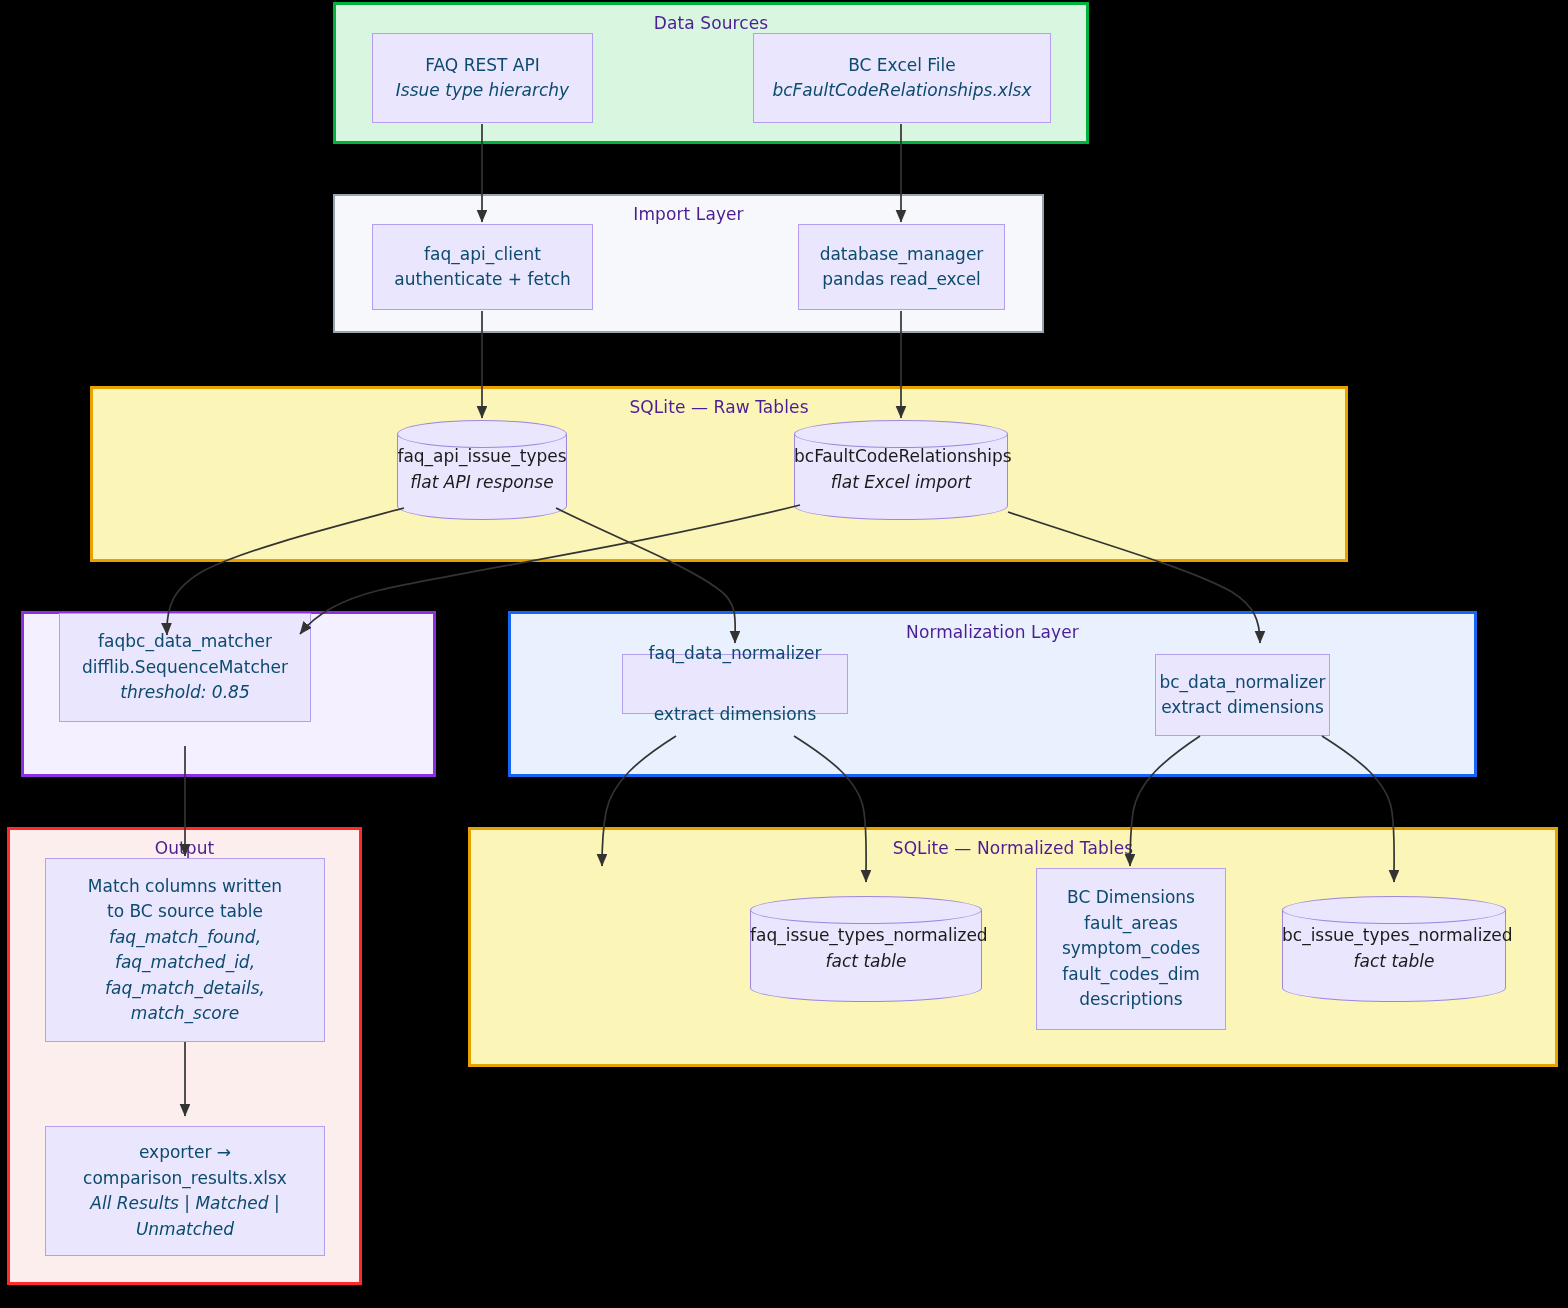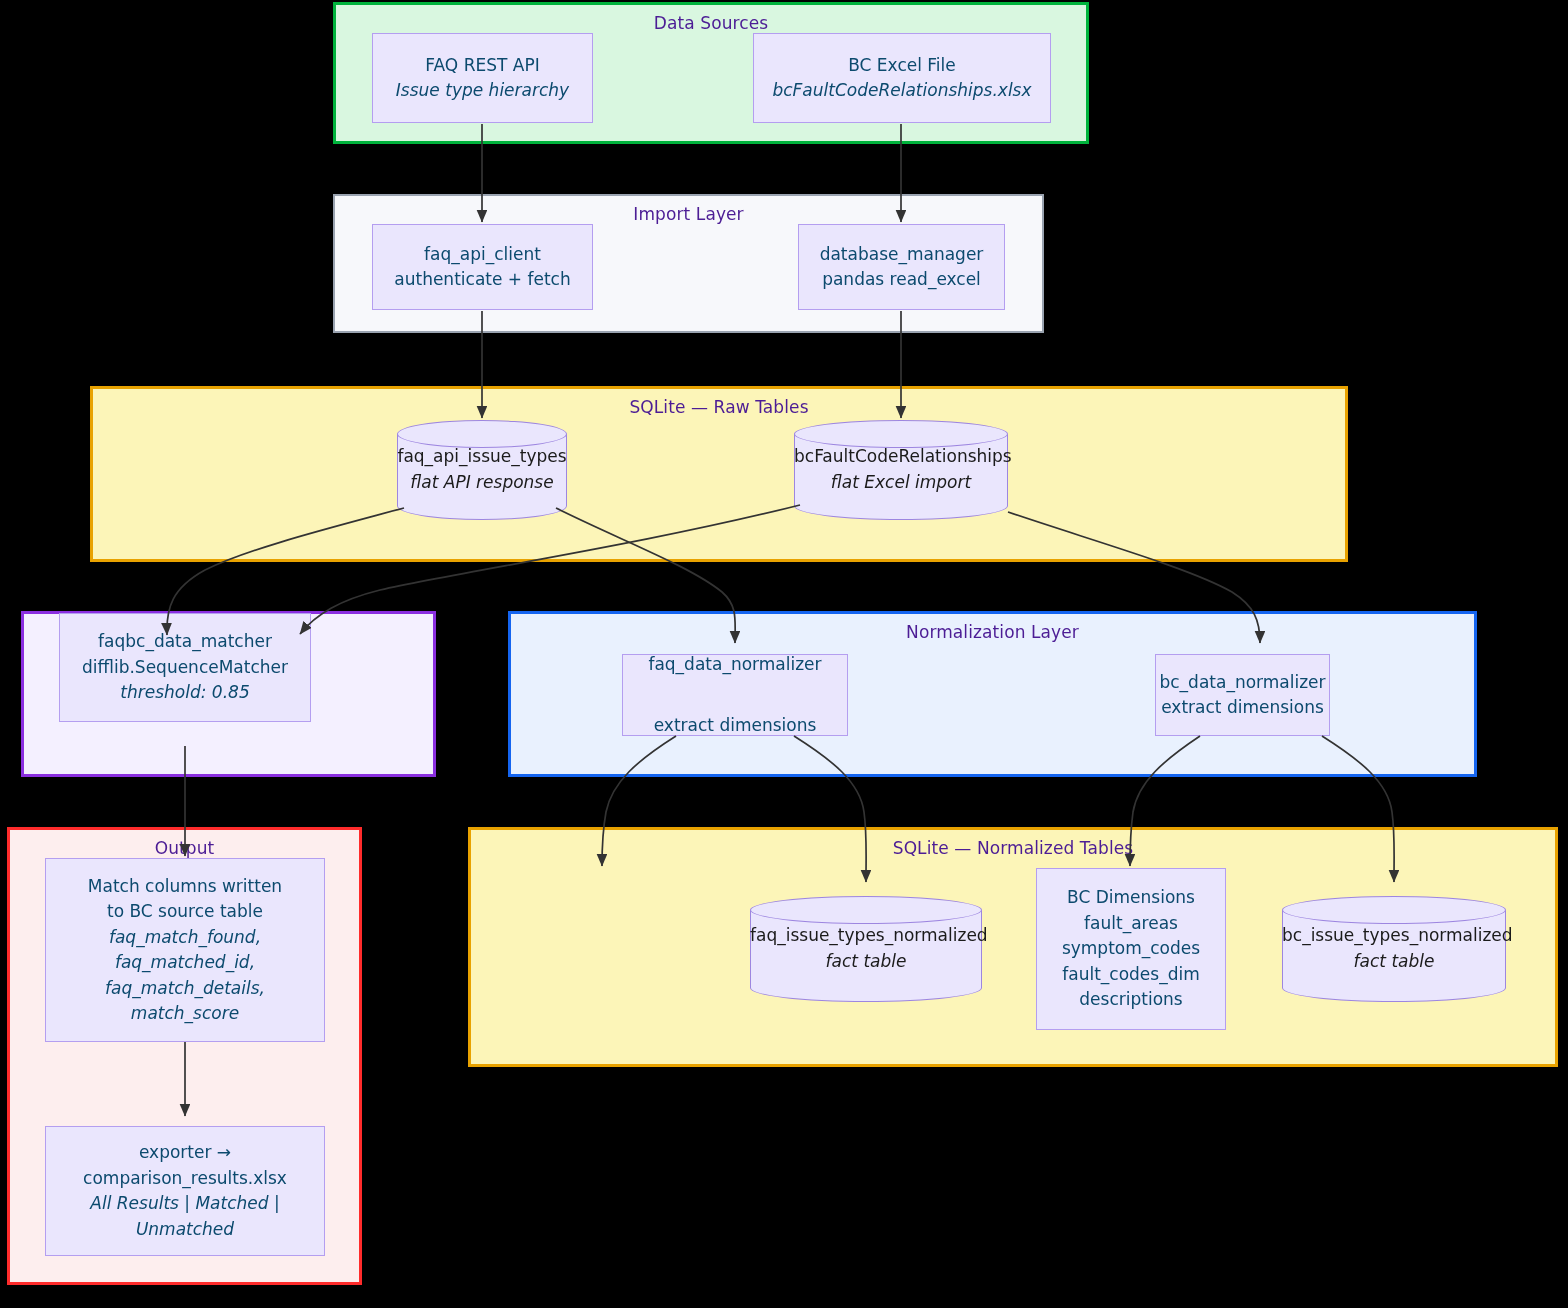--- a/index.html
+++ b/index.html
@@ -198,21 +198,21 @@
     <span class="ln">faqbc_data_matcher</span>
     <span class="ln">difflib.SequenceMatcher</span>
     <span class="ln it">threshold: 0.85</span>
   </div>
 
   <div class="cluster" style="left:508px; top:611px; width:969px; height:166px;
               border-color:#1565f0; background:#e9f1fe;">
     <div class="cluster-title">Normalization Layer</div>
   </div>
 
-  <div class="node" style="left:622px; top:654px; width:226px; height:82px;gap:36px;">
+  <div class="node" style="left:622px; top:654px; width:226px; height:60px;gap:36px;">
     <span class="ln">faq_data_normalizer</span>
     <span class="ln">extract dimensions</span>
   </div>
 
   <div class="node" style="left:1155px; top:654px; width:175px; height:82px;">
     <span class="ln">bc_data_normalizer</span>
     <span class="ln">extract dimensions</span>
   </div>
 
   <div class="cluster" style="left:7px; top:827px; width:355px; height:458px;

